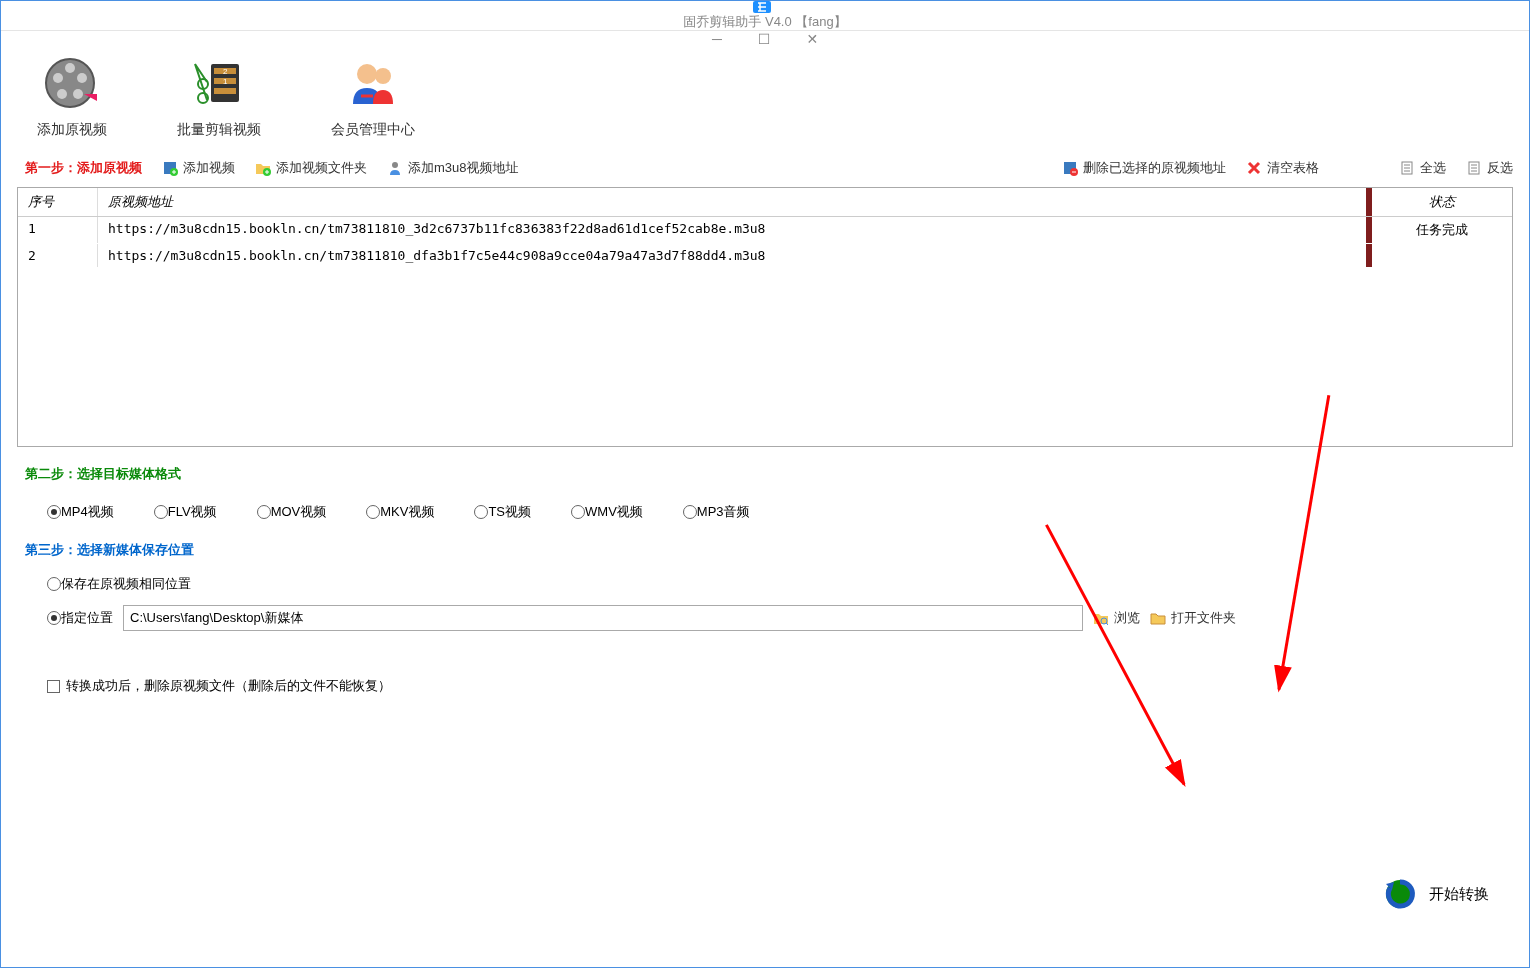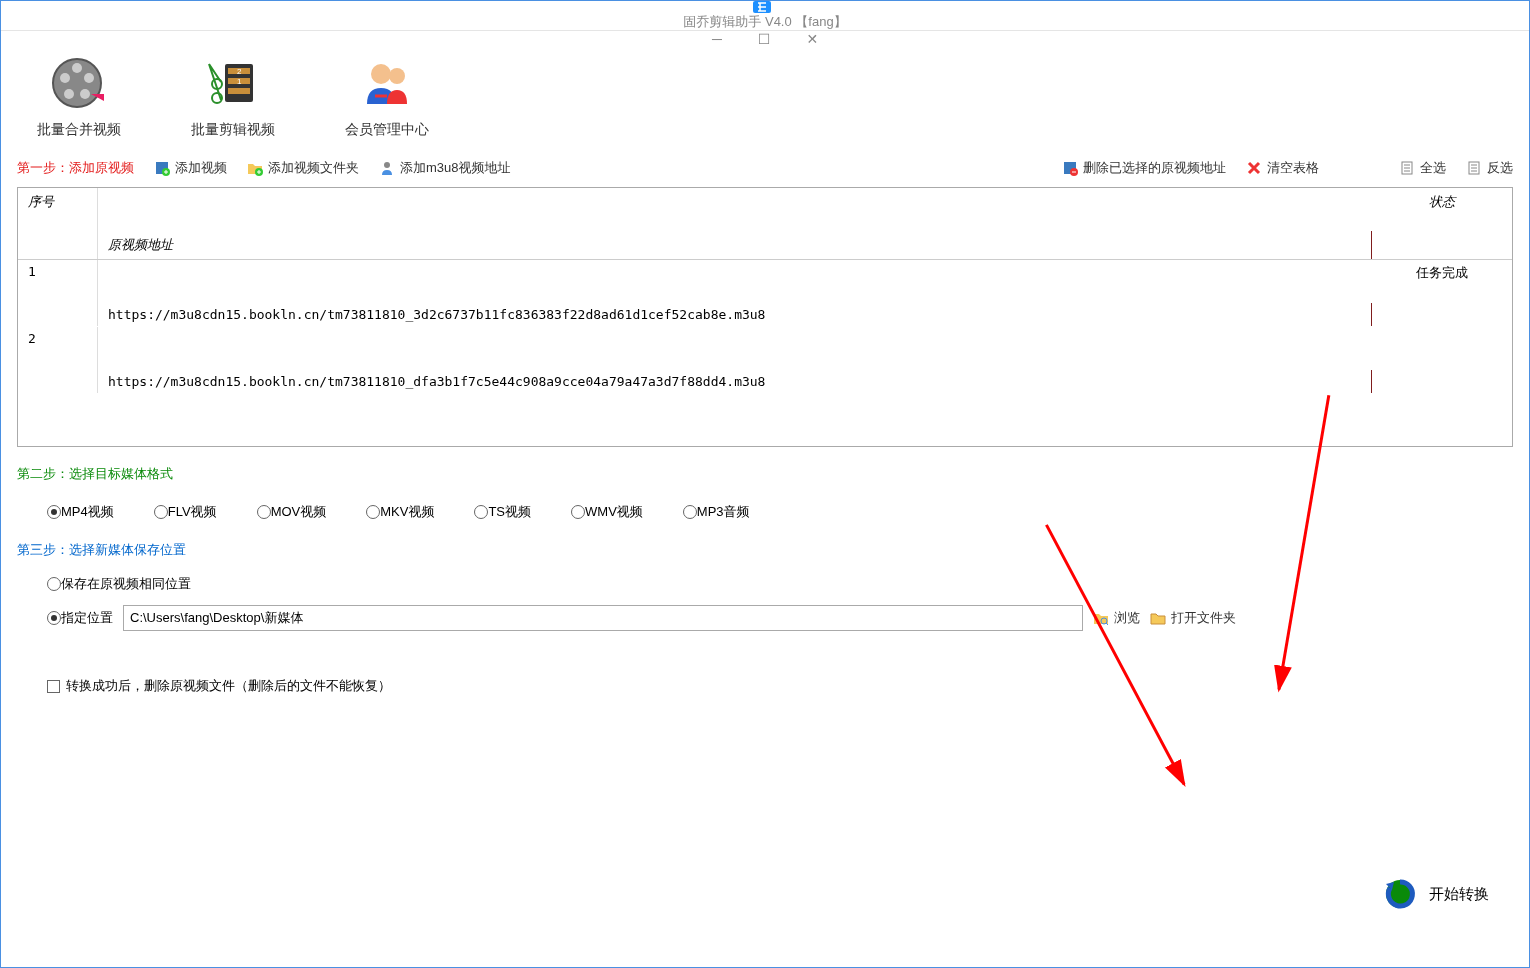--- a/index.html
+++ b/index.html
@@ -11,32 +11,32 @@
     .win-controls { display: flex; gap: 16px; color: #888; }
     .win-controls span { cursor: pointer; font-size: 14px; padding: 0 10px; }
 
     .content { padding: 10px 16px; }
     .main-toolbar { display: flex; gap: 70px; padding: 15px 20px 10px; }
     .tool-item { display: flex; flex-direction: column; align-items: center; gap: 10px; cursor: pointer; }
     .tool-icon { width: 60px; height: 55px; }
     .tool-label { font-size: 14px; color: #333; }
 
     .step-bar { display: flex; align-items: center; gap: 20px; padding: 10px 0; }
-    .step-label { font-weight: normal; }
+    .step-label { font-weight: bold; margin-left: 8px; }
     .step1 { color: #e31b1b; }
     .step2 { color: #0a8a0a; }
     .step3 { color: #0066cc; }
     .action-btn { display: flex; align-items: center; gap: 5px; cursor: pointer; color: #333; font-size: 13px; }
     .action-icon { width: 16px; height: 16px; }
     .spacer { flex: 1; }
 
     .table { border: 1px solid #aaa; height: 260px; overflow: hidden; }
     .table-header { display: flex; background: #fff; border-bottom: 1px solid #ccc; font-style: italic; }
     .col-seq { width: 80px; padding: 5px 10px; border-right: 1px solid #ddd; }
-    .col-url { flex: 1; padding: 5px 10px; border-right: 1px solid #7f1d1d; margin-top: 43px; }
+    .col-url { flex: 1; padding: 5px 10px; border-right: 6px solid #7f1d1d; }
     .col-status { width: 140px; padding: 5px 10px; text-align: center; }
     .table-row { display: flex; border-bottom: 1px solid transparent; }
     .table-row .col-seq, .table-row .col-url, .table-row .col-status { padding: 4px 10px; font-family: monospace; font-size: 13px; }
 
     .format-group { display: flex; gap: 40px; padding: 20px 30px 10px; }
     .radio-item { display: flex; align-items: center; gap: 0; cursor: pointer; }
     .radio-circle { width: 14px; height: 14px; border: 1px solid #666; border-radius: 50%; display: flex; align-items: center; justify-content: center; }
     .radio-circle.selected::after { content: ""; width: 6px; height: 6px; background: #333; border-radius: 50%; }
 
     .location-group { padding: 10px 30px; }
@@ -74,21 +74,21 @@
       <div class="tool-item">
         <svg class="tool-icon" viewBox="0 0 60 55">
             <circle cx="28" cy="27" r="24" fill="#888" stroke="#555" stroke-width="2"></circle>
             <circle cx="28" cy="12" r="5" fill="#ccc"></circle>
             <circle cx="16" cy="22" r="5" fill="#ccc"></circle>
             <circle cx="40" cy="22" r="5" fill="#ccc"></circle>
             <circle cx="20" cy="38" r="5" fill="#ccc"></circle>
             <circle cx="36" cy="38" r="5" fill="#ccc"></circle>
             <path d="M42 38 L55 45 L55 38 Z" fill="#e91e63"></path>
           </svg>
-        <span class="tool-label">批量合并视频</span>
+        <span class="tool-label">添加原视频</span>
       </div>
       <div class="tool-item">
         <svg class="tool-icon" viewBox="0 0 60 55">
             <rect x="22" y="8" width="28" height="38" fill="#333" rx="2"></rect>
             <rect x="25" y="12" width="22" height="6" fill="#c98f3a"></rect>
             <rect x="25" y="22" width="22" height="6" fill="#c98f3a"></rect>
             <rect x="25" y="32" width="22" height="6" fill="#c98f3a"></rect>
             <text x="34" y="18" fill="#fff" font-size="8">2</text>
             <text x="34" y="28" fill="#fff" font-size="8">1</text>
             <circle cx="14" cy="42" r="5" fill="none" stroke="#2a8f2a" stroke-width="2"></circle>

